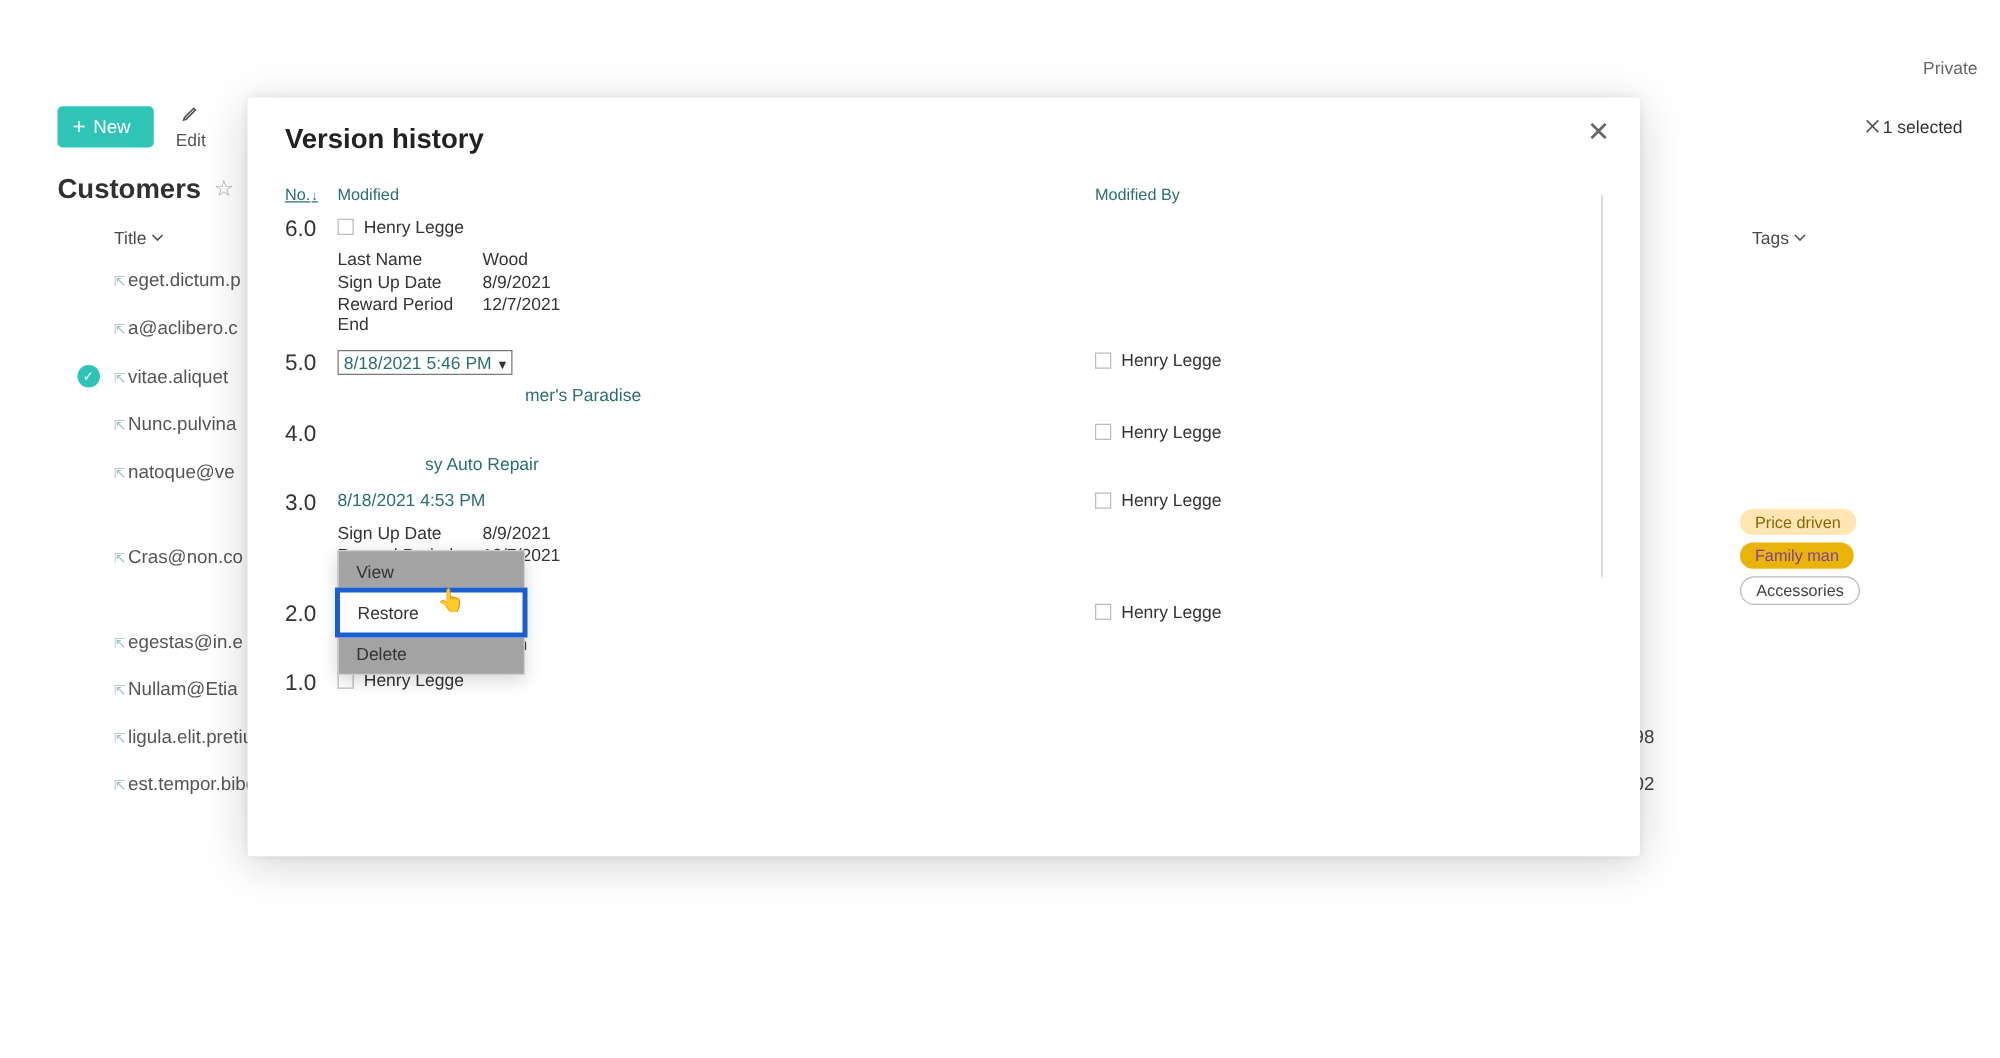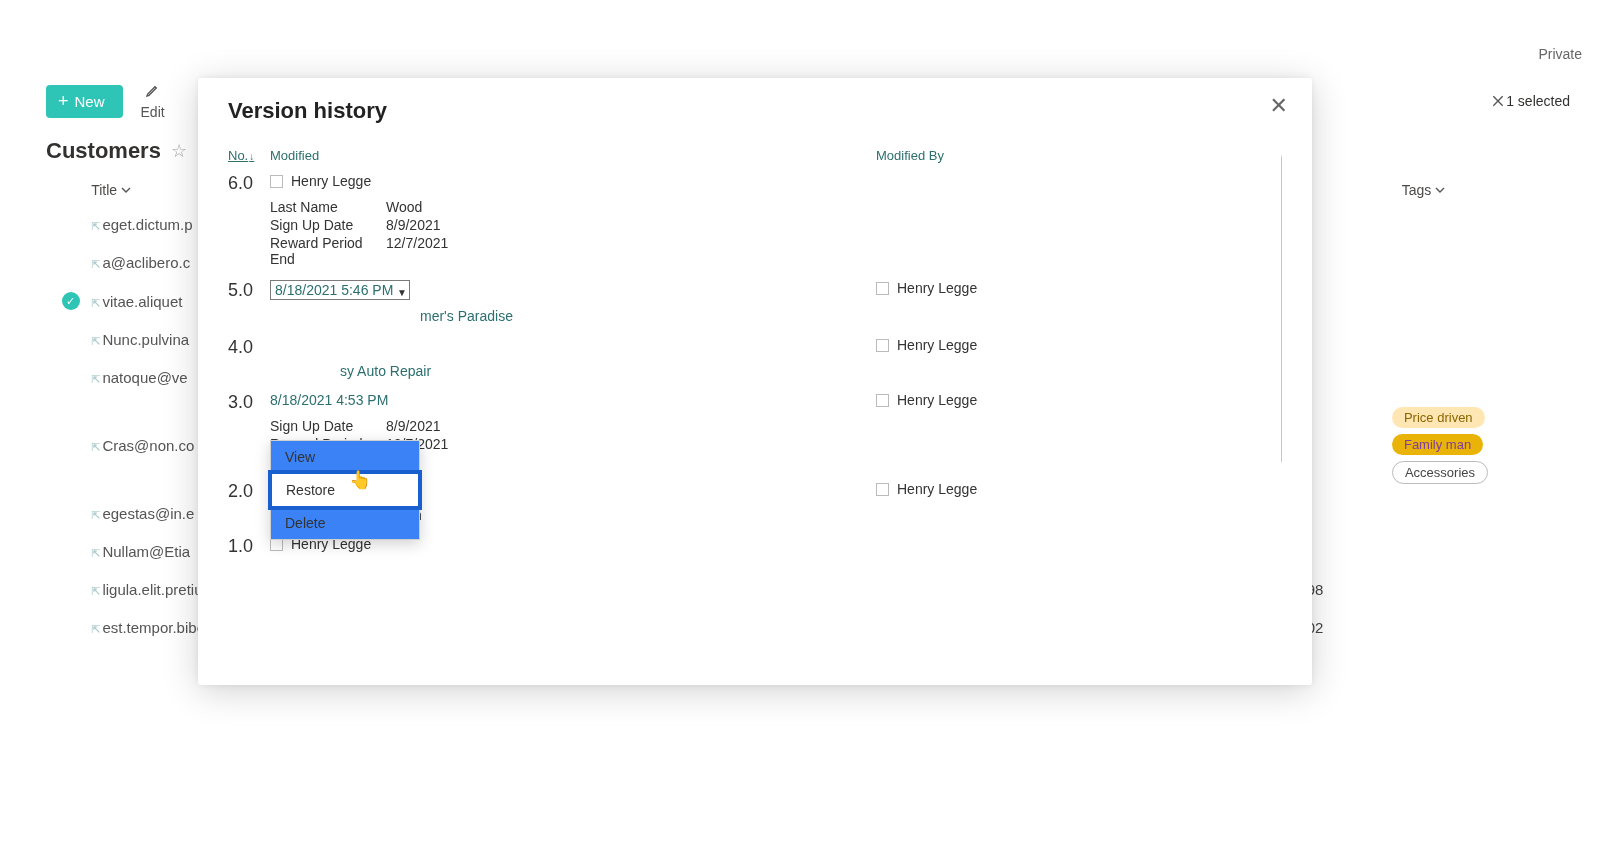--- a/index.html
+++ b/index.html
@@ -271,21 +271,21 @@
   }
   .date-selectbox .caret {
     position:absolute; right:2px; top:3px;
     font-size:10px; color:#333;
   }
   .context-menu {
     position:absolute;
     top: 292px;
     left: 42px;
     width: 150px;
-    background:#3b82f6;
+    background:#a3a3a3;
     border:1px solid #cfcfcf;
     box-shadow:0 4px 14px rgba(0,0,0,0.18);
     z-index:10;
   }
   .context-menu div {
     padding:8px 14px;
     color:#333;
     cursor:pointer;
   }
   .context-menu div.highlight {

